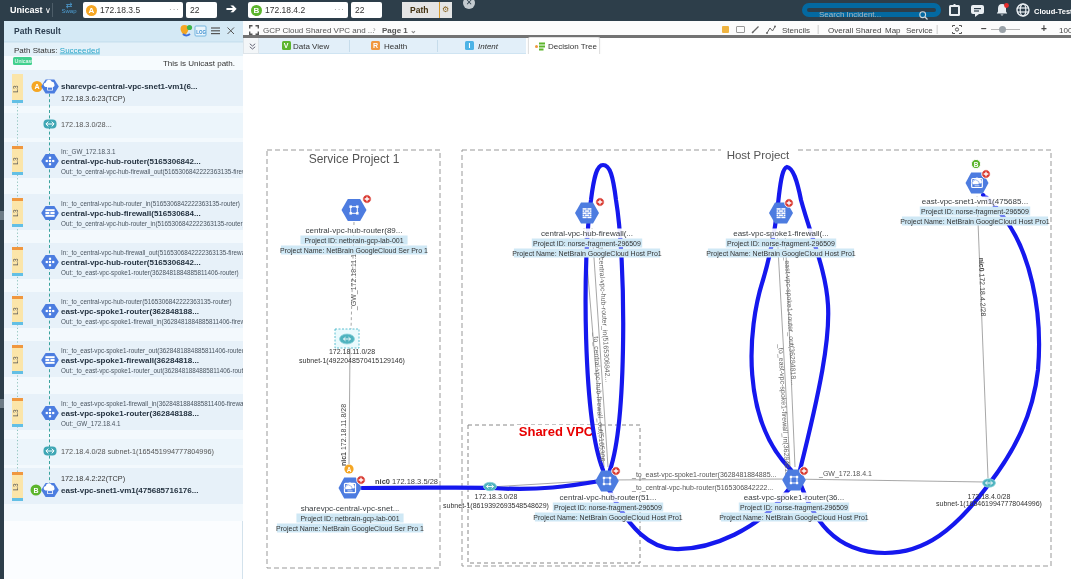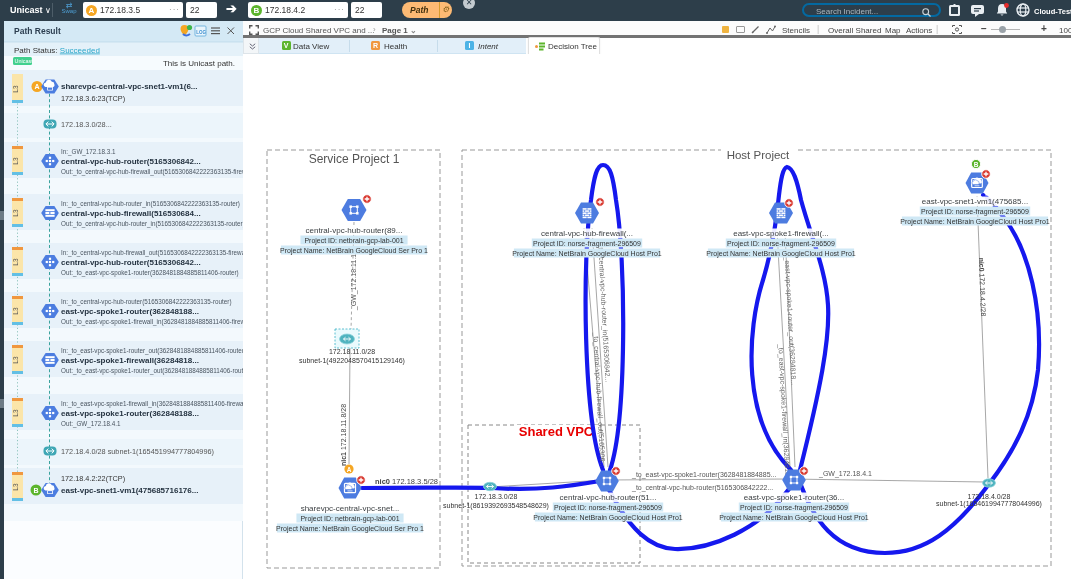--- a/index.html
+++ b/index.html
@@ -29,27 +29,27 @@
   </div>
   <div class="abs" style="left:226px;top:1px;color:#fff;font-size:13px;font-weight:bold;">➔</div>
   <div class="abs" style="left:248px;top:2px;width:100px;height:16px;background:#fff;border-radius:2px;">
     <div class="abs" style="left:3px;top:2.5px;width:11px;height:11px;border-radius:50%;background:#5cb52d;color:#fff;font-size:8px;font-weight:bold;text-align:center;line-height:11px;">B</div>
     <div class="abs" style="left:17px;top:3px;font-size:8.5px;color:#333;">172.18.4.2</div>
     <div class="abs" style="right:3px;top:3px;font-size:8px;color:#999;letter-spacing:1px;">···</div>
   </div>
   <div class="abs" style="left:351px;top:2px;width:31px;height:16px;background:#fff;border-radius:2px;">
     <div class="abs" style="left:4px;top:3px;font-size:8.5px;color:#333;">22</div>
   </div>
-  <div class="abs" style="left:402px;top:2px;width:50px;height:16px;background:#fdba74;border-radius:8px;font-style:italic;">
+  <div class="abs" style="left:402px;top:2px;width:50px;height:16px;background:#e5e5e5;border-radius:0;">
     <div class="abs" style="left:8px;top:3px;font-size:8.5px;font-weight:bold;color:#41300e;">Path</div>
     <div class="abs" style="left:37px;top:0;width:1px;height:16px;background:#d89c2e;"></div>
     <div class="abs" style="left:40px;top:3px;font-size:8px;color:#8a6420;">⚙</div>
   </div>
   <div class="abs" style="left:463px;top:-3px;width:12px;height:12px;border-radius:50%;background:#c3cacf;color:#2d3e4a;font-size:8px;text-align:center;line-height:12px;">✕</div>
-  <div class="abs" style="left:802px;top:3px;width:139px;height:14px;background:#2d3e4a;border:2px solid #0369a1;border-radius:8px;">
+  <div class="abs" style="left:802px;top:3px;width:139px;height:14px;background:#2d3e4a;border:5px solid #0369a1;border-radius:8px;">
     <div class="abs" style="left:12px;top:2px;font-size:8px;color:#aab7bf;">Search Incident...</div>
     <svg class="abs" style="right:8px;top:3px;" width="9" height="9" viewBox="0 0 9 9">
         <circle cx="3.7" cy="3.7" r="2.9" fill="none" stroke="#cdd6db" stroke-width="1.1"></circle>
         <line x1="6" y1="6" x2="8.5" y2="8.5" stroke="#cdd6db" stroke-width="1.2"></line>
       </svg>
   </div>
   <svg class="abs" style="left:948px;top:4px;" width="13" height="13" viewBox="0 0 13 13">
       <rect x="1" y="1" width="11" height="11" rx="1.5" fill="#e9eef2"></rect>
       <rect x="3" y="3" width="7" height="7" fill="#2d3e4a"></rect>
       <rect x="5.5" y="0" width="2" height="3" fill="#e9eef2"></rect>
@@ -277,21 +277,21 @@
     </svg>
   <svg class="abs" style="left:523px;top:3.5px;" width="10" height="10" viewBox="0 0 10 10">
       <path d="M1 8 L4 3 L6.5 6 L9 1.5" stroke="#666" stroke-width="1" fill="none"></path>
       <circle cx="1" cy="8" r="1" fill="#666"></circle>
       <circle cx="9" cy="1.5" r="1" fill="#666"></circle>
     </svg>
   <div class="abs" style="left:539px;top:4.5px;font-size:8px;color:#444;white-space:nowrap;">Stencils</div>
   <div class="abs" style="left:574px;top:3px;font-size:8.5px;color:#bbb;">|</div>
   <div class="abs" style="left:585px;top:4.5px;font-size:8px;color:#444;white-space:nowrap;">Overall Shared</div>
   <div class="abs" style="left:642px;top:4.5px;font-size:8px;color:#444;">Map</div>
-  <div class="abs" style="left:663px;top:4.5px;font-size:8px;color:#444;">Actions</div>
+  <div class="abs" style="left:663px;top:4.5px;font-size:8px;color:#444;">Service</div>
   <div class="abs" style="left:693px;top:3px;font-size:8.5px;color:#bbb;">|</div>
   <svg class="abs" style="left:709px;top:4px;" width="10" height="9" viewBox="0 0 10 9">
       <g fill="none" stroke="#555" stroke-width="1">
         <path d="M0.5 2 V0.5 H3 M7 0.5 H9.5 V2 M9.5 7 V8.5 H7 M3 8.5 H0.5 V7"></path>
         <circle cx="5" cy="4.5" r="1.6"></circle>
       </g>
     </svg>
   <div class="abs" style="left:738px;top:2px;font-size:10px;color:#444;font-weight:bold;">−</div>
   <div class="abs" style="left:748px;top:8px;width:29px;height:1px;background:#b5b5b5;"></div>
   <div class="abs" style="left:756px;top:5px;width:7px;height:7px;border-radius:50%;background:#9aa2a8;"></div>

